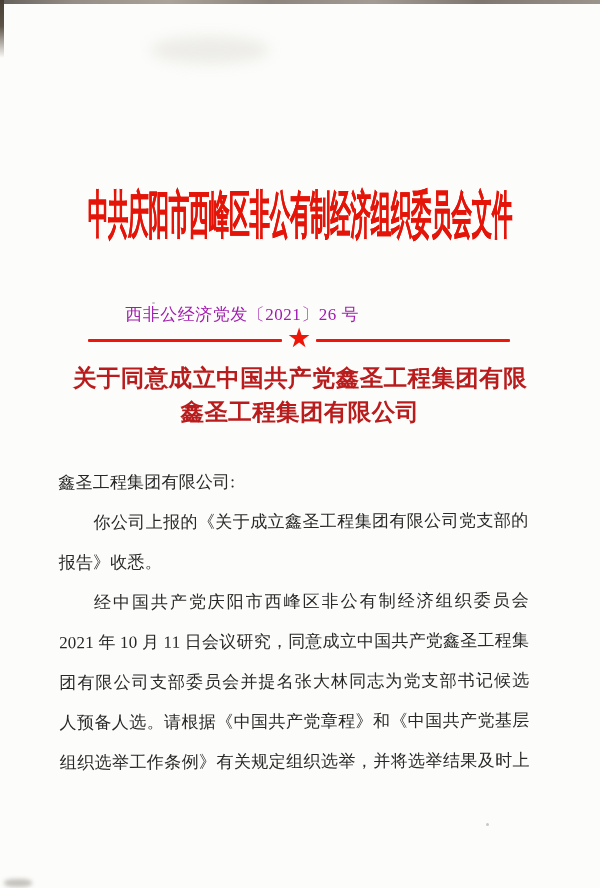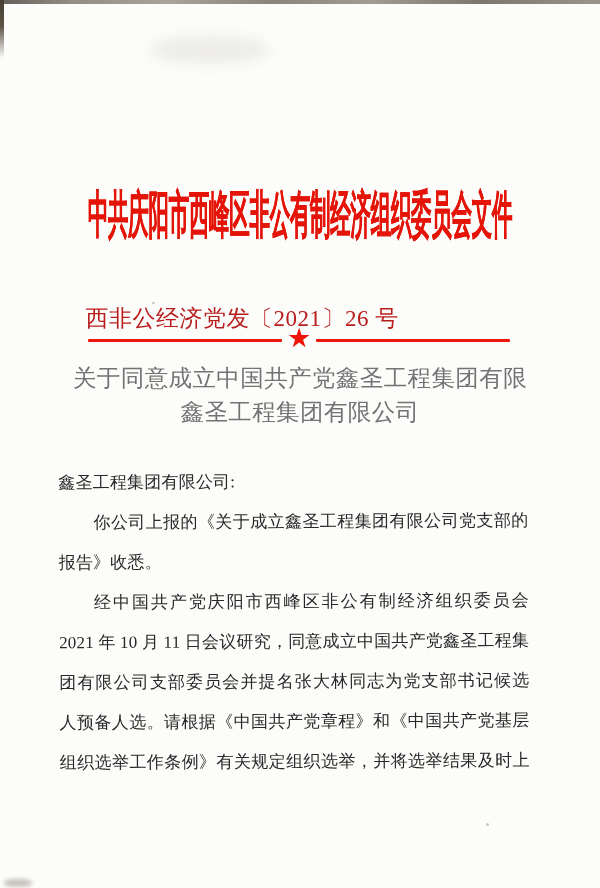--- a/index.html
+++ b/index.html
@@ -53,40 +53,40 @@
     white-space: nowrap;
     letter-spacing: -0.3px;
     transform: scaleY(2.5);
     text-shadow: 0 0 .4px #e41408;
   }
 
   
   .docnum {
     position: absolute; top: 303px; left: 0; width: 484px;
     text-align: center;
-    font-size: 23px; color: #b91c1c; letter-spacing: .5px;
+    font-size: 17px; color: #a21caf; letter-spacing: .5px;
   }
 
   
   .rule {
     position: absolute; top: 329px; left: 88px; width: 422px; height: 22px;
     display: flex; align-items: center;
   }
   .rule .seg { flex: 1; height: 3px; background: #ee1509; border-radius: 1px; }
   .rule .star {
     font-size: 27px; line-height: 22px; color: #ee1509;
     padding: 0 5px; transform: translateY(-2px);
   }
 
   
   .title {
     position: absolute; top: 361px; left: 0; width: 600px;
-    text-align: center; font-weight: normal;
+    text-align: center; font-weight: bold;
     font-size: 23.5px; line-height: 34px;
-    color: #737373; letter-spacing: .4px;
+    color: #b91c1c; letter-spacing: .4px;
   }
 
   
   .doc-body {
     position: absolute; top: 462px; left: 59px; width: 470px;
     font-size: 17px; color: #282828;
     transform: rotate(-0.3deg);
   }
   .bline {
     height: 40px; line-height: 40px;

